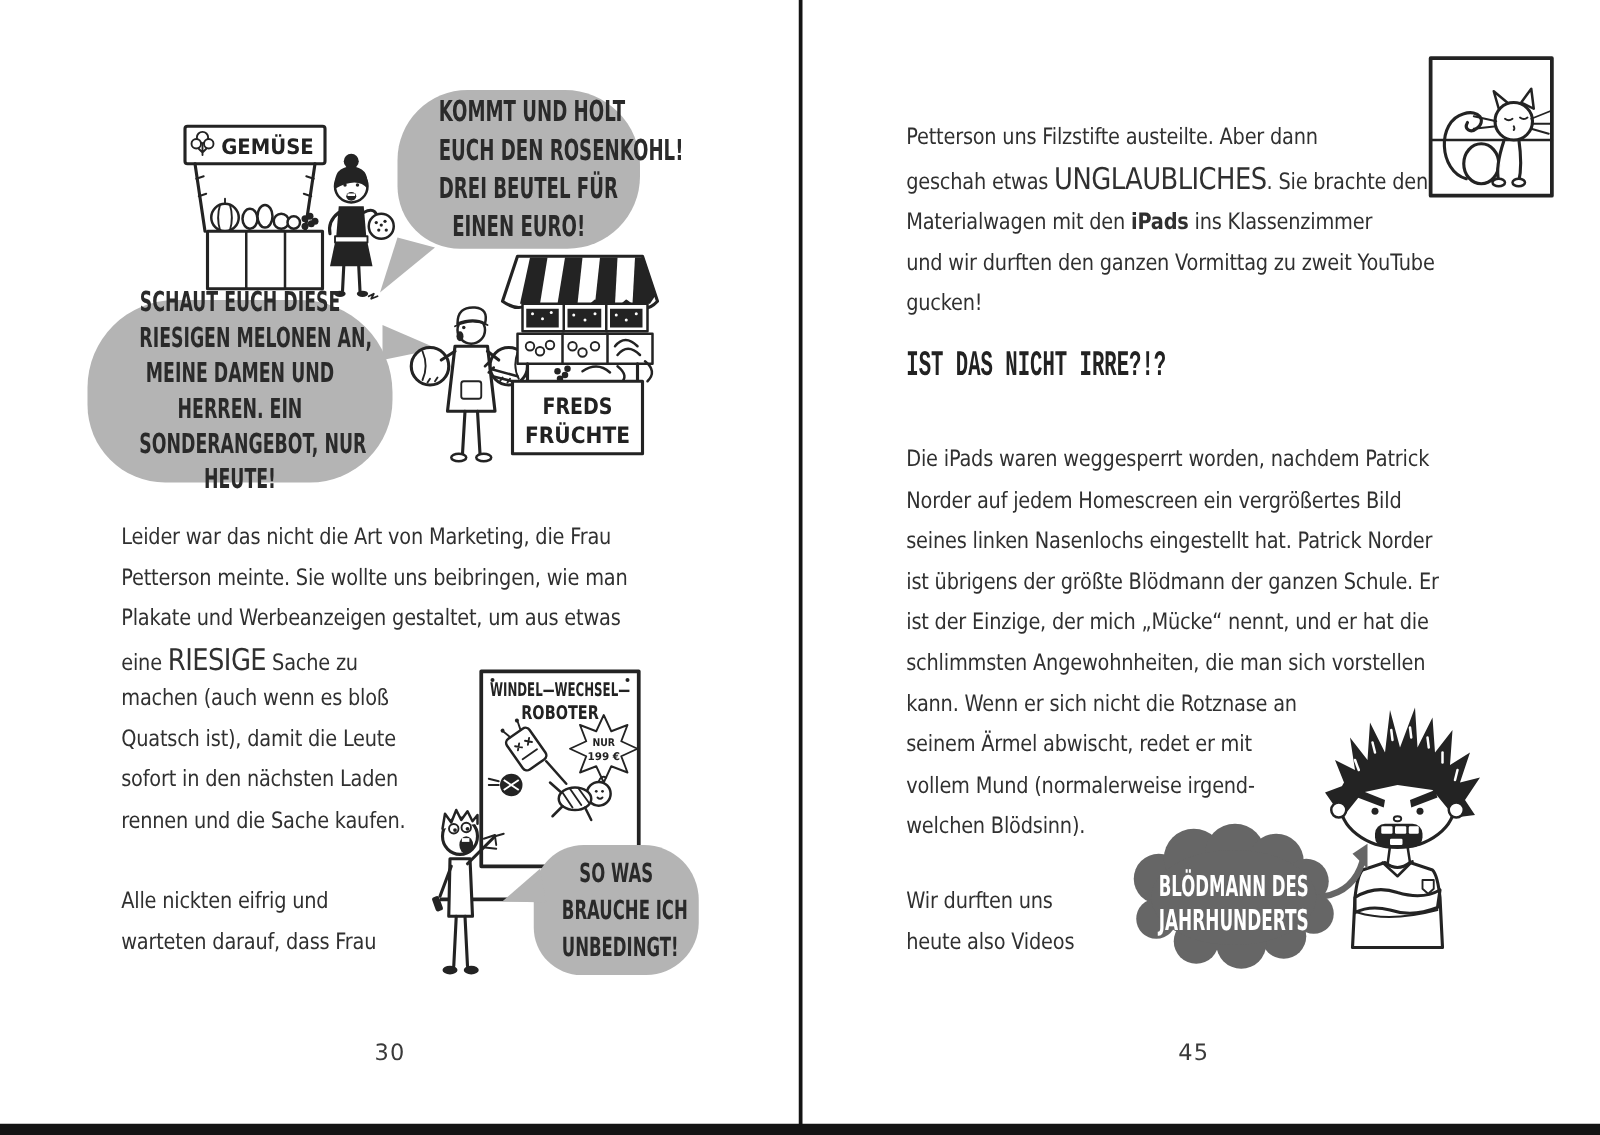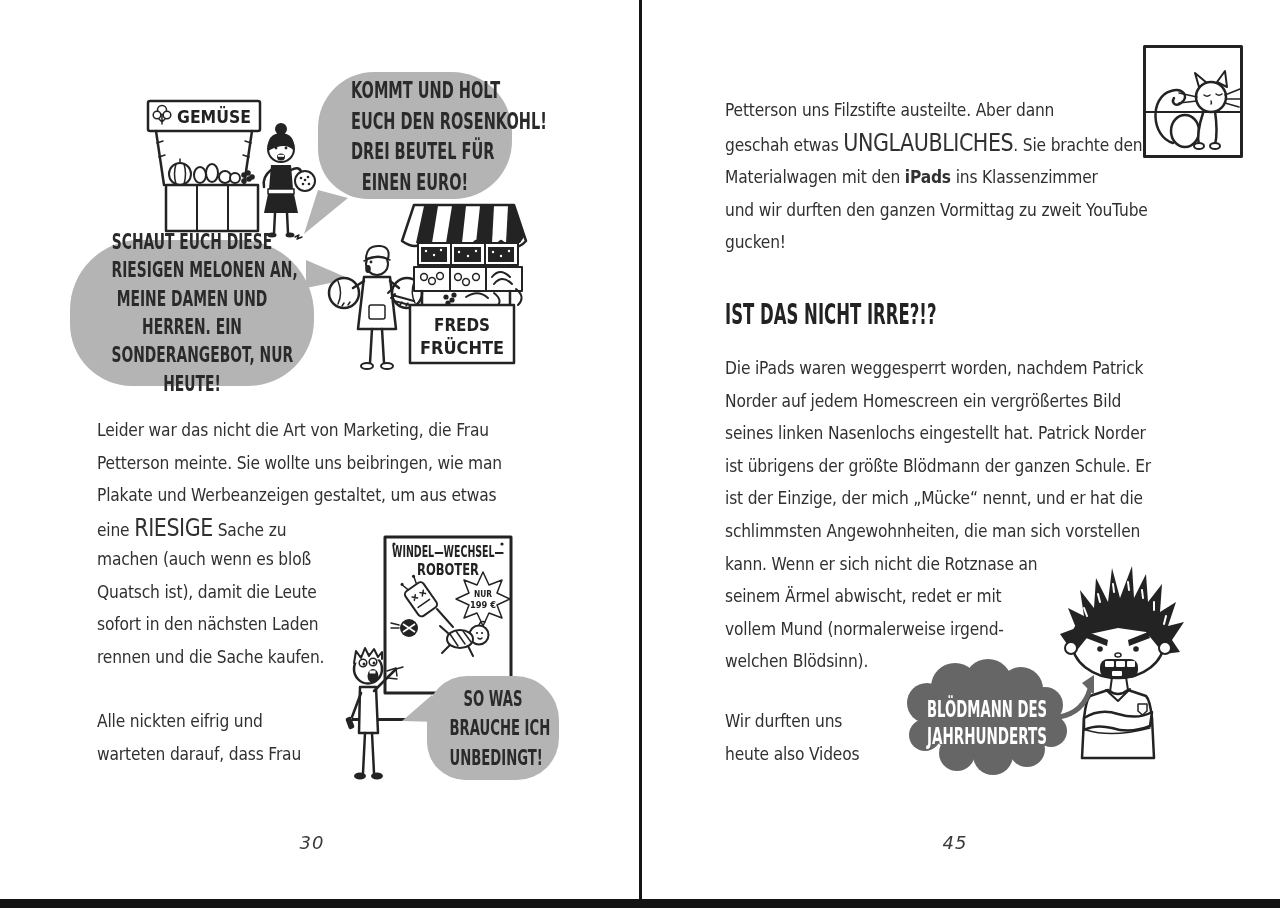--- a/index.html
+++ b/index.html
@@ -41,21 +41,21 @@
   .b1 .bubble-text{font-size:22px;line-height:29px;}
   .b2{left:70px;top:240px;width:244px;height:146px;border-radius:70px 74px 66px 62px;}
   .b2 .bubble-text{font-size:21px;line-height:27px;}
   .b3{left:427px;top:676px;width:132px;height:104px;border-radius:40px 44px 42px 38px;}
   .b3 .bubble-text{font-size:20px;line-height:28px;}
   .tail{position:absolute;}
   .tail polygon{fill:var(--bubble-gray);}
   .cloud-part{fill:var(--cloud-gray);}
   .cloud-text{fill:#ffffff;font-weight:bold;font-size:23px;}
   .sign-text{fill:#222;font-weight:bold;}
-  .pagenum{font-size:18px;color:#3a3a3a;text-align:center;width:80px;letter-spacing:1px;font-style:italic;}
+  .pagenum{font-size:18px;color:#3a3a3a;text-align:center;width:80px;letter-spacing:1px;}
   .floorline{background:#242424;}
   svg{display:block;overflow:visible;}
   svg .s{stroke:#232323;fill:none;stroke-linecap:round;stroke-linejoin:round;}
   svg .sw2{stroke-width:2;} svg .sw25{stroke-width:2.5;} svg .sw15{stroke-width:1.5;} svg .sw3{stroke-width:3;}
   svg .wf{fill:#ffffff;} svg .kf{fill:#232323;}
 </style>
 </head>
 <body>
 
 <div class="abs divider"></div>
@@ -297,21 +297,21 @@
   <path class="s sw15" d="M61,50 q3,2.5 6,0 M73,49 q3,2.5 6,0 M68,56 q1,2 0,3"></path>
   <path class="s sw15" d="M54,52 L36,48 M54,56 L36,58 M82,50 L97,44 M83,54 L98,54 M82,58 L96,62"></path>
 </svg>
 
 <div class="abs hand" style="left:725px;top:94px;"><span>Petterson uns Filzstifte austeilte. Aber dann
 geschah etwas </span><span class="inline-caps">UNGLAUBLICHES</span><span>. Sie brachte den
 Materialwagen mit den </span><span class="bold">iPads</span><span> ins Klassenzimmer
 und wir durften den ganzen Vormittag zu zweit YouTube
 gucken!</span></div>
 
-<div class="abs" style="left:725px;top:300px;">
+<div class="abs" style="left:725px;top:278px;font-family:Liberation Mono, monospace;">
   <span class="heading-caps">IST DAS NICHT IRRE?!?</span>
 </div>
 
 <div class="abs hand" style="left:725px;top:352px;">Die iPads waren weggesperrt worden, nachdem Patrick
 Norder auf jedem Homescreen ein vergrößertes Bild
 seines linken Nasenlochs eingestellt hat. Patrick Norder
 ist übrigens der größte Blödmann der ganzen Schule. Er
 ist der Einzige, der mich „Mücke“ nennt, und er hat die
 schlimmsten Angewohnheiten, die man sich vorstellen
 kann. Wenn er sich nicht die Rotznase an

